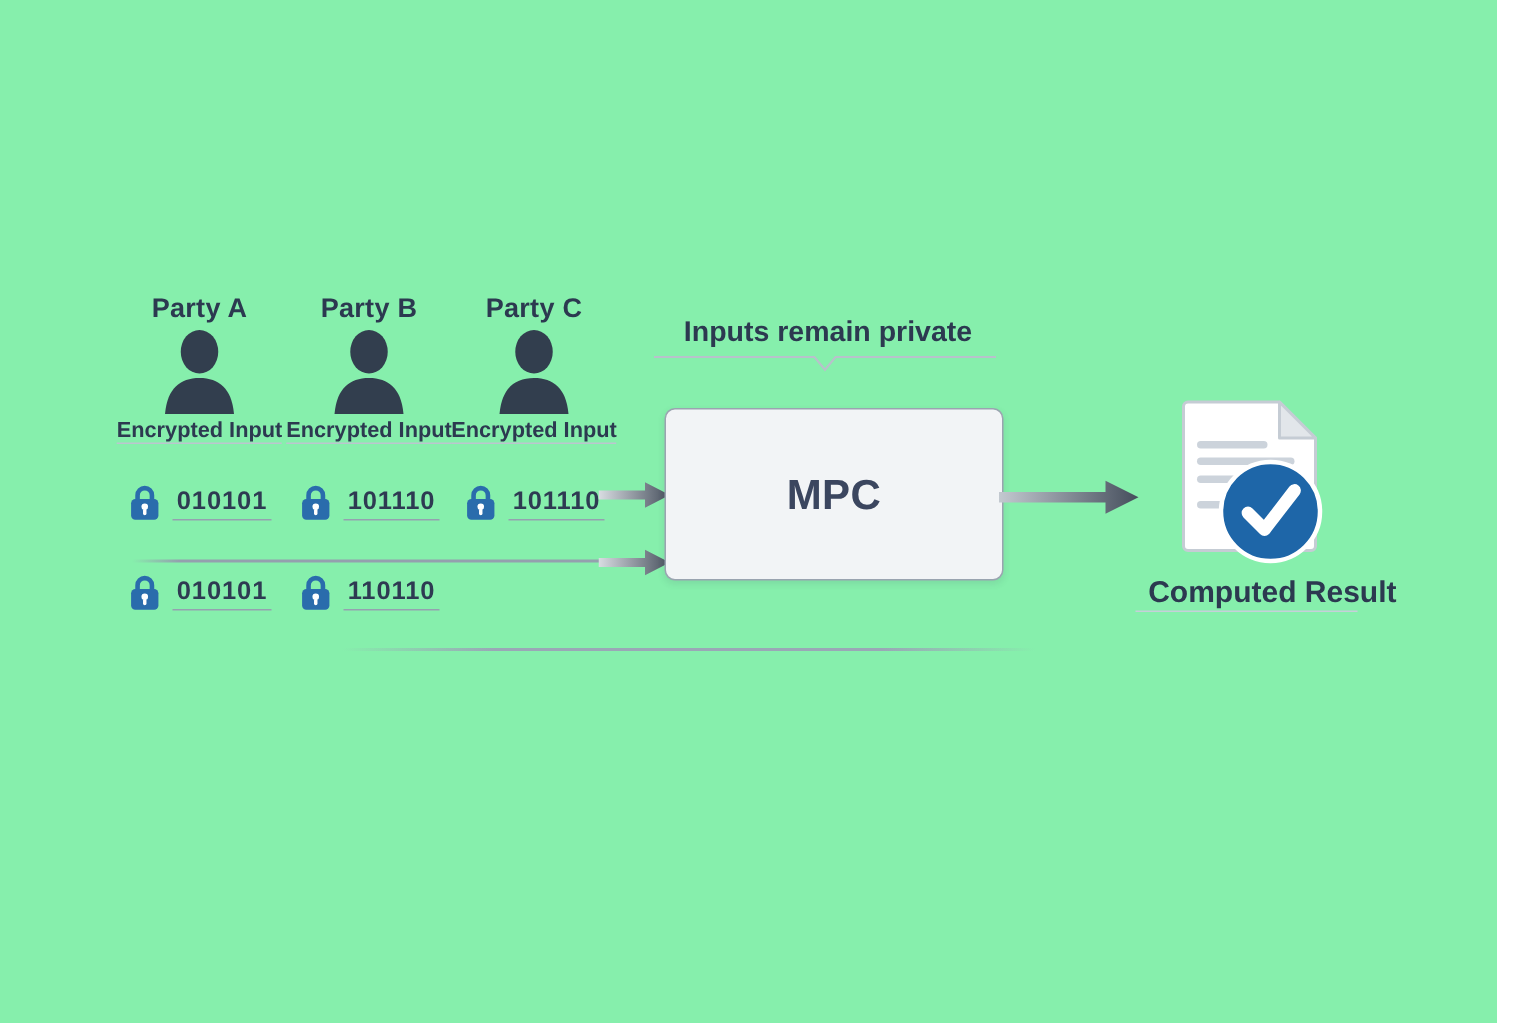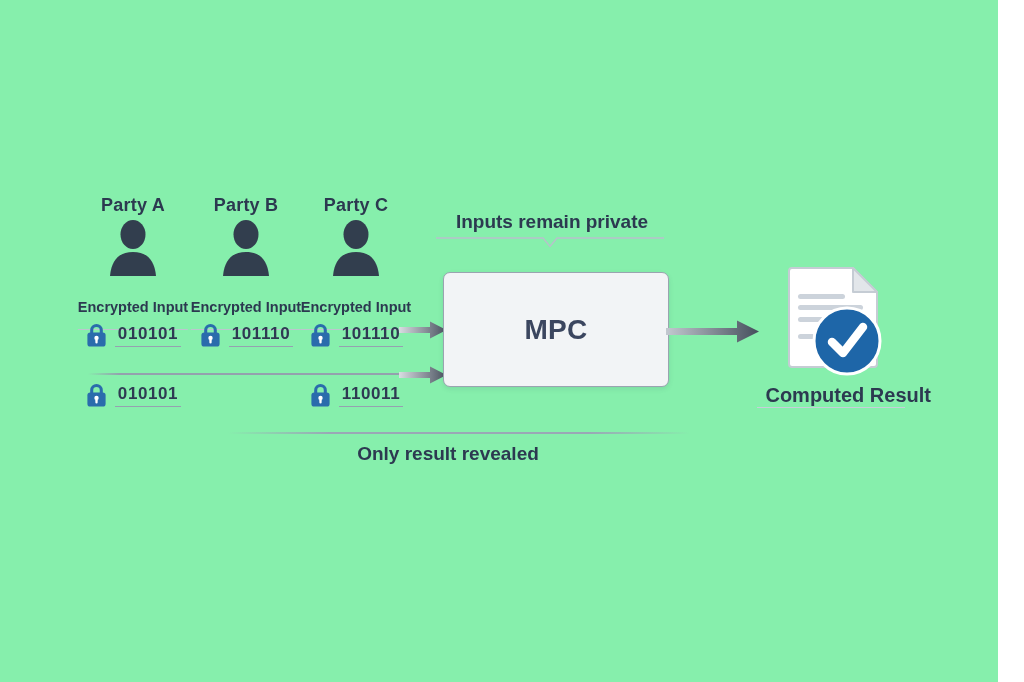--- a/index.html
+++ b/index.html
@@ -5,23 +5,23 @@
   html,body{margin:0;padding:0;background:#ffffff;}
   #canvas{position:relative;width:998px;height:682px;background:#86efac;overflow:hidden;
           font-family:"Liberation Sans",sans-serif;color:#2e3a50;}
 
   
   .party-col{position:absolute;top:195px;width:120px;height:218px;}
   .col-a{left:73px;} .col-b{left:186px;} .col-c{left:296px;}
   .party-name{position:absolute;top:0;left:0;width:100%;text-align:center;
               font-size:18px;font-weight:bold;color:#2c3950;letter-spacing:.2px;}
   .person{position:absolute;top:25px;left:50%;transform:translateX(-50%);line-height:0;}
-  .enc-label{position:absolute;top:104px;left:50%;transform:translateX(-50%);
+  .enc-label{position:absolute;top:84px;left:50%;transform:translateX(-50%);
              font-size:14.5px;font-weight:bold;color:#2c3950;white-space:nowrap;
-             padding-bottom:14px;border-bottom:1px solid #bcc5cf;}
+             padding-bottom:0;border-bottom:1px solid #bcc5cf;}
   .lock-row{position:absolute;left:0;width:100%;display:flex;justify-content:center;
             align-items:center;gap:7px;}
   .row1{top:125px;} .row2{top:185px;}
   .lock-row svg{flex:0 0 auto;margin-top:1px;}
   .bin{font-size:17px;font-weight:bold;color:#2e3a52;letter-spacing:.6px;
        padding:3px 3px 4px 3px;border-bottom:1.5px solid #95a1b0;line-height:1;}
 
   
   .tail-line{position:absolute;left:88px;top:373px;width:313px;height:1.6px;
              background:linear-gradient(to right, rgba(148,160,174,0), #94a0ae 10%, #94a0ae);}
@@ -96,48 +96,48 @@
     <div class="enc-label">Encrypted Input</div>
     <div class="lock-row row1">
       <svg width="23" height="28" viewBox="0 0 24 29">
         <path d="M7,13 V9.5 a5,5 0 0 1 10,0 V13" stroke="#2a6cac" stroke-width="3.2" fill="none"></path>
         <rect x="2.5" y="12" width="19" height="14.5" rx="3" fill="#2a6cac"></rect>
         <circle cx="12" cy="17.5" r="2.3" fill="#ffffff"></circle>
         <rect x="10.8" y="18.8" width="2.4" height="4.6" rx="1.2" fill="#ffffff"></rect>
       </svg>
       <span class="bin">101110</span>
     </div>
+    <div class="lock-row row2">
+      <svg width="23" height="28" viewBox="0 0 24 29">
+        <path d="M7,13 V9.5 a5,5 0 0 1 10,0 V13" stroke="#2a6cac" stroke-width="3.2" fill="none"></path>
+        <rect x="2.5" y="12" width="19" height="14.5" rx="3" fill="#2a6cac"></rect>
+        <circle cx="12" cy="17.5" r="2.3" fill="#ffffff"></circle>
+        <rect x="10.8" y="18.8" width="2.4" height="4.6" rx="1.2" fill="#ffffff"></rect>
+      </svg>
+      <span class="bin">110110</span>
+    </div>
   </div>
 
   <div class="party-col col-c">
     <div class="party-name">Party C</div>
     <span class="person">
       <svg width="54" height="57" viewBox="0 0 54 57">
         <ellipse cx="27" cy="14.5" rx="12.5" ry="14.5" fill="#323e4e"></ellipse>
         <path d="M27,32 C14,32 5.5,39 4,56 L50,56 C48.5,39 40,32 27,32 Z" fill="#323e4e"></path>
       </svg>
     </span>
     <div class="enc-label">Encrypted Input</div>
     <div class="lock-row row1">
       <svg width="23" height="28" viewBox="0 0 24 29">
         <path d="M7,13 V9.5 a5,5 0 0 1 10,0 V13" stroke="#2a6cac" stroke-width="3.2" fill="none"></path>
         <rect x="2.5" y="12" width="19" height="14.5" rx="3" fill="#2a6cac"></rect>
         <circle cx="12" cy="17.5" r="2.3" fill="#ffffff"></circle>
         <rect x="10.8" y="18.8" width="2.4" height="4.6" rx="1.2" fill="#ffffff"></rect>
       </svg>
       <span class="bin">101110</span>
-    </div>
-    <div class="lock-row row2">
-      <svg width="23" height="28" viewBox="0 0 24 29">
-        <path d="M7,13 V9.5 a5,5 0 0 1 10,0 V13" stroke="#2a6cac" stroke-width="3.2" fill="none"></path>
-        <rect x="2.5" y="12" width="19" height="14.5" rx="3" fill="#2a6cac"></rect>
-        <circle cx="12" cy="17.5" r="2.3" fill="#ffffff"></circle>
-        <rect x="10.8" y="18.8" width="2.4" height="4.6" rx="1.2" fill="#ffffff"></rect>
-      </svg>
-      <span class="bin">110011</span>
     </div>
   </div>
 
   <span class="arrow-svg" style="left:399px;top:319px;">
     <svg width="49" height="22" viewBox="0 0 49 22">
       <defs>
           <linearGradient id="g1" x1="0" y1="0" x2="1" y2="0">
         <stop offset="0" stop-color="#d9dde2"></stop>
             <stop offset="1" stop-color="#49525f"></stop>
       </linearGradient>
@@ -193,15 +193,14 @@
       <g>
         <circle cx="67" cy="77" r="33" fill="#1e66a8" stroke="#ffffff" stroke-width="3"></circle>
         <path d="M52,78 l11,11 l20,-26" stroke="#ffffff" stroke-width="8.5" fill="none" stroke-linecap="round" stroke-linejoin="round"></path>
       </g>
     </svg>
   </span>
   <div class="result-title">Computed Result</div>
   <div class="result-divider"></div>
 
   <div class="reveal-line"></div>
-  <div class="note-bottom">Only result revealed</div>
 
 </div>
 
 </body></html>

